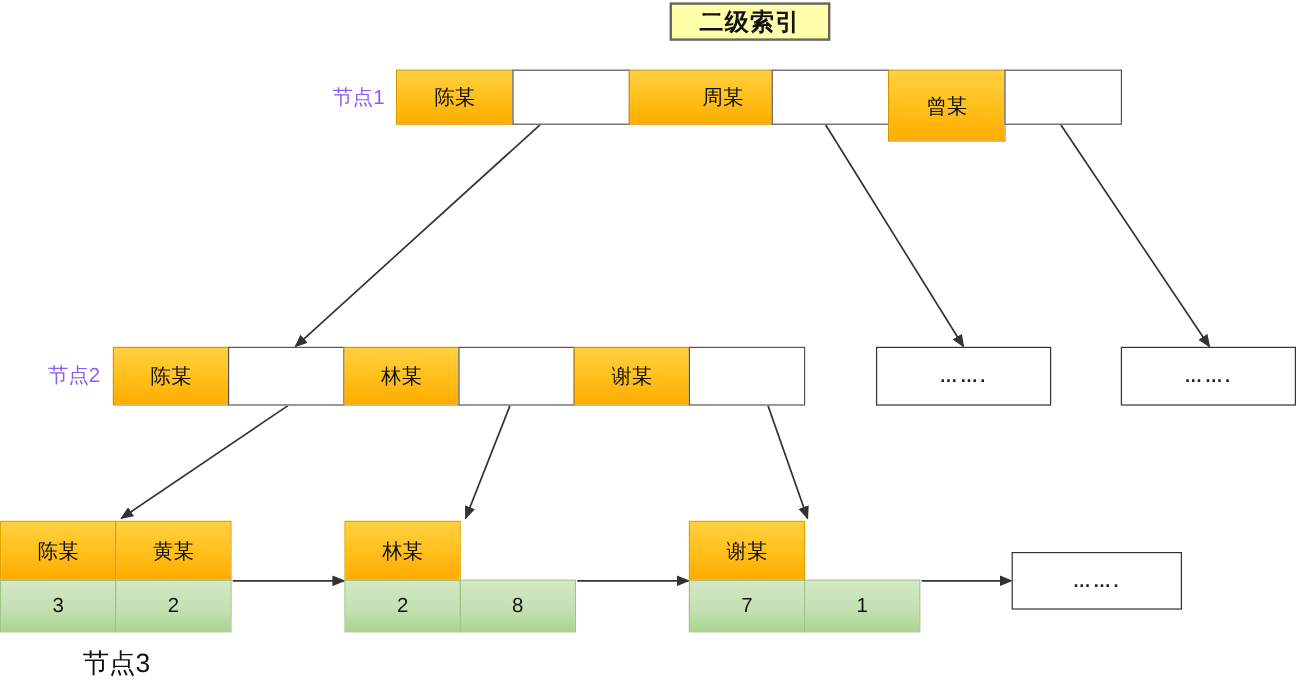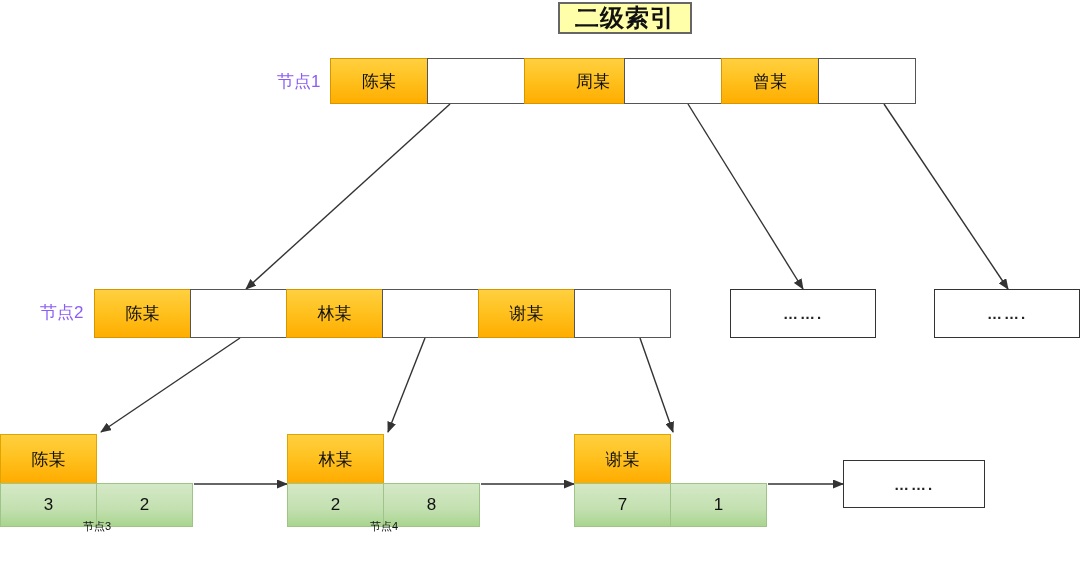--- a/index.html
+++ b/index.html
@@ -14,21 +14,21 @@
   .arrows{position:absolute;left:0;top:0;width:1080px;height:568px;pointer-events:none;}
 
   
   .title-box{
     position:absolute;
     left:558px;top:2px;
     width:134px;height:32px;
     background:#ffffaa;
     border:2px solid #666666;
     display:flex;align-items:center;justify-content:center;
-    font-size:24px;font-weight:bold;color:#111111;
+    font-size:20px;font-weight:bold;color:#111111;
     letter-spacing:1px;
     box-sizing:border-box;
   }
 
   
   .node-row{position:absolute;display:flex;}
   .cell{
     box-sizing:border-box;
     display:flex;align-items:center;justify-content:center;
     border:1px solid #555555;
@@ -78,22 +78,22 @@
   .leaf-vals .leaf-cell{
     background:linear-gradient(to bottom,#d4e8c6 0%,#c3e0b0 60%,#a9d48f 100%);
     border-color:#9ec488;
     height:44px;
     margin-top:-1px;
   }
   .leaf-caption{
     position:absolute;
     width:100%;
     text-align:center;
-    top:85px;
-    font-size:11px;color:#111111;
+    top:104px;
+    font-size:22px;color:#111111;
   }
 </style>
 </head>
 <body>
 
 <div id="canvas">
 
   <svg class="arrows" viewBox="0 0 1080 568">
     <defs>
       <marker id="ah" markerWidth="11" markerHeight="9" refX="10" refY="4.5" orient="auto" markerUnits="userSpaceOnUse">
@@ -115,23 +115,23 @@
     <line x1="481" y1="484" x2="574" y2="484" stroke="#333333" stroke-width="1.4" marker-end="url(#ah)"></line>
     <line x1="768" y1="484" x2="843" y2="484" stroke="#333333" stroke-width="1.4" marker-end="url(#ah)"></line>
   </svg>
 
   <div class="title-box">二级索引</div>
 
   <div class="node-label" style="left:277px;top:70px;">节点1</div>
   <div class="node-row" style="left:330px;top:58px;">
     <div class="cell key" style="width:98px;height:46px;">陈某</div>
     <div class="cell ptr" style="width:98px;height:46px;"></div>
-    <div class="cell key" style="width:101px;height:46px;padding-left:37px;">周某</div>
+    <div class="cell key" style="width:120px;height:46px;padding-left:37px;">周某</div>
     <div class="cell ptr" style="width:98px;height:46px;"></div>
-    <div class="cell key" style="width:98px;height:46px;">曾某</div>
+    <div class="cell key" style="width:98px;height:60px;">曾某</div>
     <div class="cell ptr" style="width:98px;height:46px;"></div>
   </div>
 
   <div class="node-label" style="left:40px;top:301px;">节点2</div>
   <div class="node-row" style="left:94px;top:289px;">
     <div class="cell key" style="width:97px;height:49px;">陈某</div>
     <div class="cell ptr" style="width:97px;height:49px;"></div>
     <div class="cell key" style="width:97px;height:49px;">林某</div>
     <div class="cell ptr" style="width:97px;height:49px;"></div>
     <div class="cell key" style="width:97px;height:49px;">谢某</div>
@@ -141,37 +141,37 @@
   <div class="node-row" style="left:730px;top:289px;">
     <div class="cell ellip" style="width:146px;height:49px;">…….</div>
   </div>
   <div class="node-row" style="left:934px;top:289px;">
     <div class="cell ellip" style="width:146px;height:49px;">…….</div>
   </div>
 
   <div class="leaf" style="left:0px;top:434px;width:194px;">
     <div class="leaf-keys">
       <div class="leaf-cell">陈某</div>
+      <div class="leaf-cell">黄某</div>
     </div>
     <div class="leaf-vals">
       <div class="leaf-cell">3</div>
       <div class="leaf-cell">2</div>
     </div>
     <div class="leaf-caption">节点3</div>
   </div>
 
   <div class="leaf" style="left:287px;top:434px;width:194px;">
     <div class="leaf-keys">
       <div class="leaf-cell">林某</div>
     </div>
     <div class="leaf-vals">
       <div class="leaf-cell">2</div>
       <div class="leaf-cell">8</div>
     </div>
-    <div class="leaf-caption">节点4</div>
   </div>
 
   <div class="leaf" style="left:574px;top:434px;width:194px;">
     <div class="leaf-keys">
       <div class="leaf-cell">谢某</div>
     </div>
     <div class="leaf-vals">
       <div class="leaf-cell">7</div>
       <div class="leaf-cell">1</div>
     </div>

